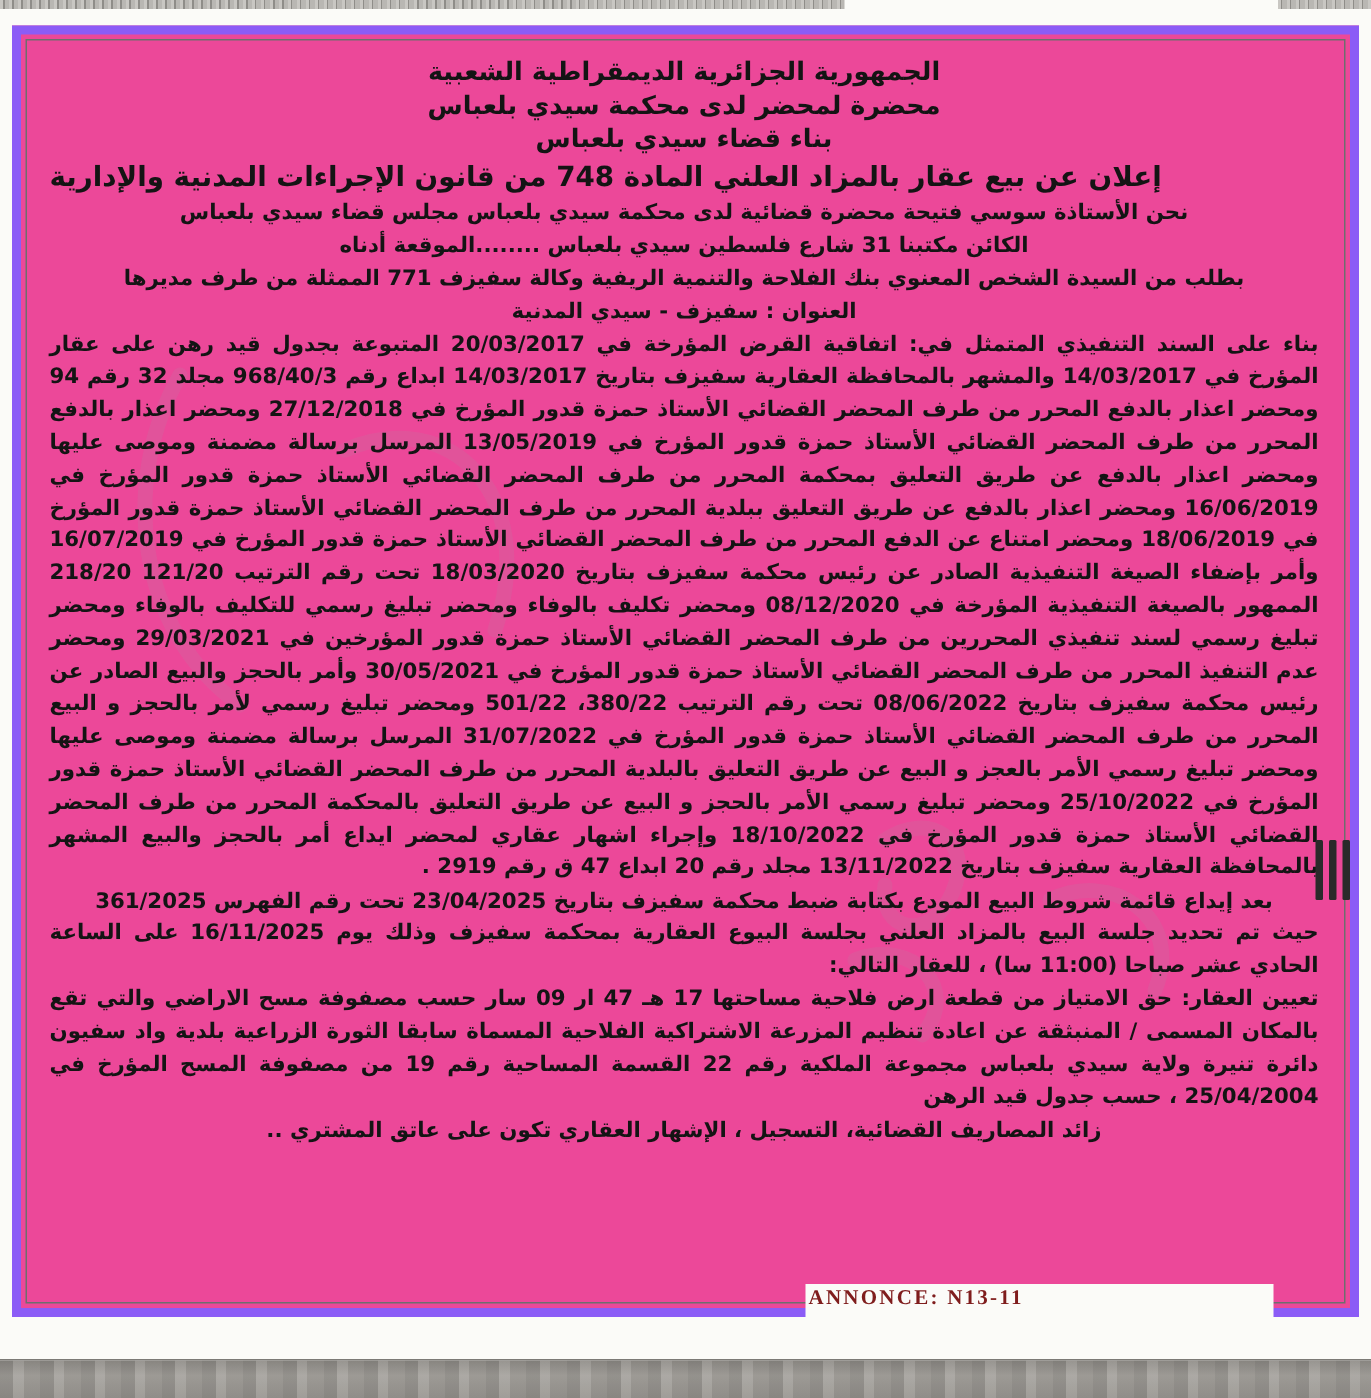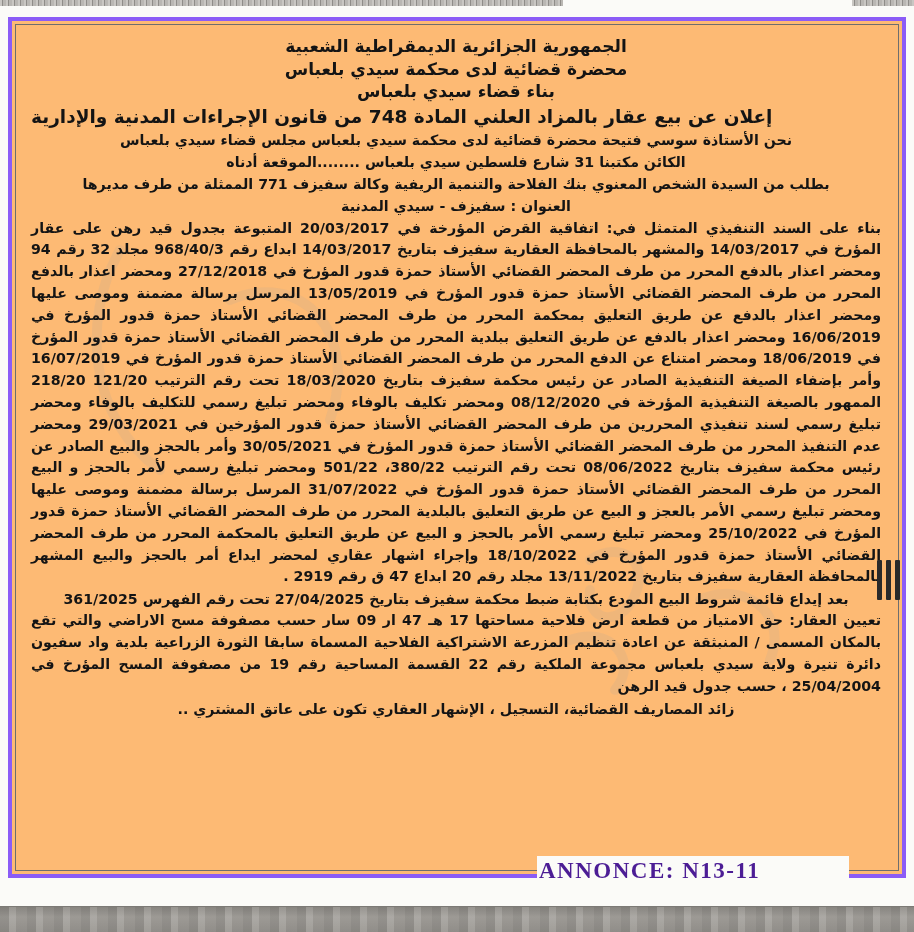--- a/index.html
+++ b/index.html
@@ -21,22 +21,22 @@
   .bottom-band {
     position:absolute; left:0; top:906px; width:914px; height:26px;
     background:
       repeating-linear-gradient(90deg, rgba(0,0,0,.10) 0 9px, rgba(255,255,255,.08) 9px 16px, rgba(0,0,0,.05) 16px 27px),
       linear-gradient(180deg,#8f8c87 0,#a5a29d 40%,#989590 100%);
     border-top:1px solid #7c7a76;
   }
   
   .frame {
     position:absolute; left:8px; top:17px; width:898px; height:861px;
-    border:4px solid #8b5cf6;
-    background:#fdba74;
+    border:6px solid #8b5cf6;
+    background:#ec4899;
   }
   .frame-inner {
     position:absolute; inset:3px;
     border:1.5px solid #6e6e6e;
   }
   
   .content {
     position:absolute; inset:5px;
     padding:9px 16px 0 14px;
     direction:rtl;
@@ -48,21 +48,21 @@
   .para { text-align:justify; font-weight:700; font-size:14.2px; line-height:21.8px; }
   
   .annonce-cover {
     position:absolute; left:537px; top:856px; width:312px; height:36px;
     background:#fbfbf8; z-index:6;
   }
   .annonce-label {
     position:absolute; left:2px; top:2px;
     direction:ltr;
     font-family:"Liberation Serif", serif;
-    font-weight:700; font-size:23px; letter-spacing:1.5px; color:#4c1d95;
+    font-weight:700; font-size:14px; letter-spacing:1.5px; color:#7f1d1d;
     white-space:nowrap;
   }
   
   .bars { position:absolute; left:877px; top:560px; width:28px; height:40px; z-index:7; }
   .bars span { position:absolute; top:0; width:5px; height:40px; background:#2a2a2a; border-radius:1px; }
   .bars span:nth-child(1){ left:0; }
   .bars span:nth-child(2){ left:9px; }
   .bars span:nth-child(3){ left:18px; }
   .watermark { position:absolute; inset:0; z-index:1; pointer-events:none; }
   .content, .annonce-cover { z-index:2; }
@@ -82,33 +82,34 @@
     <path d="M570,640 C610,625 640,660 615,690"></path>
     <path d="M700,600 C740,580 790,610 770,660"></path>
   </g>
 </svg>
 
 <div class="frame">
   <div class="frame-inner"></div>
   <div class="content">
 
     <div class="hdr">الجمهورية الجزائرية الديمقراطية الشعبية</div>
-    <div class="hdr">محضرة قضائية لدى محكمة سيدي بلعباس</div>
+    <div class="hdr">محضرة لمحضر لدى محكمة سيدي بلعباس</div>
     <div class="hdr">بناء قضاء سيدي بلعباس</div>
 
     <div class="title">إعلان عن بيع عقار بالمزاد العلني المادة 748 من قانون الإجراءات المدنية والإدارية</div>
 
     <div class="line">نحن الأستاذة سوسي فتيحة محضرة قضائية لدى محكمة سيدي بلعباس مجلس قضاء سيدي بلعباس</div>
     <div class="line">الكائن مكتبنا 31 شارع فلسطين سيدي بلعباس ........الموقعة أدناه</div>
     <div class="line">بطلب من السيدة الشخص المعنوي بنك الفلاحة والتنمية الريفية وكالة سفيزف 771 الممثلة من طرف مديرها</div>
     <div class="line">العنوان : سفيزف - سيدي المدنية</div>
 
     <div class="para">بناء على السند التنفيذي المتمثل في: اتفاقية القرض المؤرخة في 20/03/2017 المتبوعة بجدول قيد رهن على عقار المؤرخ في 14/03/2017 والمشهر بالمحافظة العقارية سفيزف بتاريخ 14/03/2017 ابداع رقم 968/40/3 مجلد 32 رقم 94 ومحضر اعذار بالدفع المحرر من طرف المحضر القضائي الأستاذ حمزة قدور المؤرخ في 27/12/2018 ومحضر اعذار بالدفع المحرر من طرف المحضر القضائي الأستاذ حمزة قدور المؤرخ في 13/05/2019 المرسل برسالة مضمنة وموصى عليها ومحضر اعذار بالدفع عن طريق التعليق بمحكمة المحرر من طرف المحضر القضائي الأستاذ حمزة قدور المؤرخ في 16/06/2019 ومحضر اعذار بالدفع عن طريق التعليق ببلدية المحرر من طرف المحضر القضائي الأستاذ حمزة قدور المؤرخ في 18/06/2019 ومحضر امتناع عن الدفع المحرر من طرف المحضر القضائي الأستاذ حمزة قدور المؤرخ في 16/07/2019 وأمر بإضفاء الصيغة التنفيذية الصادر عن رئيس محكمة سفيزف بتاريخ 18/03/2020 تحت رقم الترتيب 121/20 218/20 الممهور بالصيغة التنفيذية المؤرخة في 08/12/2020 ومحضر تكليف بالوفاء ومحضر تبليغ رسمي للتكليف بالوفاء ومحضر تبليغ رسمي لسند تنفيذي المحررين من طرف المحضر القضائي الأستاذ حمزة قدور المؤرخين في 29/03/2021 ومحضر عدم التنفيذ المحرر من طرف المحضر القضائي الأستاذ حمزة قدور المؤرخ في 30/05/2021 وأمر بالحجز والبيع الصادر عن رئيس محكمة سفيزف بتاريخ 08/06/2022 تحت رقم الترتيب 380/22، 501/22 ومحضر تبليغ رسمي لأمر بالحجز و البيع المحرر من طرف المحضر القضائي الأستاذ حمزة قدور المؤرخ في 31/07/2022 المرسل برسالة مضمنة وموصى عليها ومحضر تبليغ رسمي الأمر بالعجز و البيع عن طريق التعليق بالبلدية المحرر من طرف المحضر القضائي الأستاذ حمزة قدور المؤرخ في 25/10/2022 ومحضر تبليغ رسمي الأمر بالحجز و البيع عن طريق التعليق بالمحكمة المحرر من طرف المحضر القضائي الأستاذ حمزة قدور المؤرخ في 18/10/2022 وإجراء اشهار عقاري لمحضر ايداع أمر بالحجز والبيع المشهر بالمحافظة العقارية سفيزف بتاريخ 13/11/2022 مجلد رقم 20 ابداع 47 ق رقم 2919 .</div>
 
-    <div class="line">بعد إيداع قائمة شروط البيع المودع بكتابة ضبط محكمة سفيزف بتاريخ 27/04/2025 تحت رقم الفهرس 361/2025</div>
+    <div class="line">بعد إيداع قائمة شروط البيع المودع بكتابة ضبط محكمة سفيزف بتاريخ 23/04/2025 تحت رقم الفهرس 361/2025</div>
+    <div class="para">حيث تم تحديد جلسة البيع بالمزاد العلني بجلسة البيوع العقارية بمحكمة سفيزف وذلك يوم 16/11/2025 على الساعة الحادي عشر صباحا (11:00 سا) ، للعقار التالي:</div>
     <div class="para">تعيين العقار: حق الامتياز من قطعة ارض فلاحية مساحتها 17 هـ 47 ار 09 سار حسب مصفوفة مسح الاراضي والتي تقع بالمكان المسمى / المنبثقة عن اعادة تنظيم المزرعة الاشتراكية الفلاحية المسماة سابقا الثورة الزراعية بلدية واد سفيون دائرة تنيرة ولاية سيدي بلعباس مجموعة الملكية رقم 22 القسمة المساحية رقم 19 من مصفوفة المسح المؤرخ في 25/04/2004 ، حسب جدول قيد الرهن</div>
     <div class="line">زائد المصاريف القضائية، التسجيل ، الإشهار العقاري تكون على عاتق المشتري ..</div>
 
   </div>
 </div>
 
 <div class="annonce-cover">
   <span class="annonce-label">ANNONCE: N13-11</span>
 </div>
 

